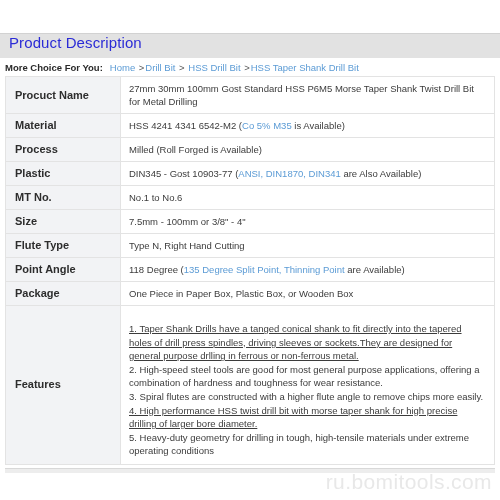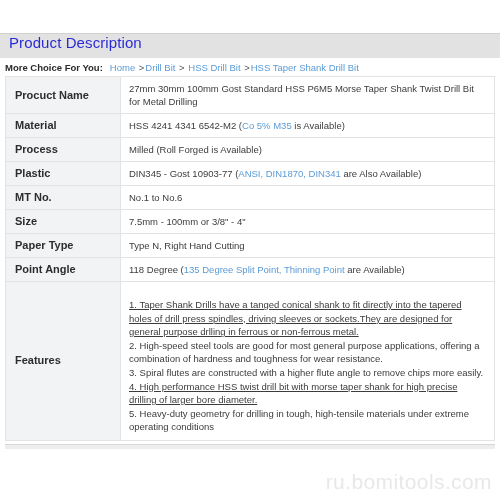--- a/index.html
+++ b/index.html
@@ -158,26 +158,30 @@
         </tr>
         <tr>
           <td class="k">MT No.</td>
           <td class="v"><span>No.1 to No.6</span></td>
         </tr>
         <tr>
           <td class="k">Size</td>
           <td class="v"><span>7.5mm - 100mm or 3/8" - 4"</span></td>
         </tr>
         <tr>
-          <td class="k">Paper Type</td>
+          <td class="k">Flute Type</td>
           <td class="v"><span>Type N, Right Hand Cutting</span></td>
         </tr>
         <tr>
           <td class="k">Point Angle</td>
           <td class="v"><span>118 Degree (</span><span class="opt">135 Degree Split Point, Thinning Point</span><span> are Available)</span></td>
+        </tr>
+        <tr>
+          <td class="k">Package</td>
+          <td class="v"><span>One Piece in Paper Box, Plastic Box, or Wooden Box</span></td>
         </tr>
         <tr>
           <td class="k">Features</td>
           <td class="v v-top">
             <div class="feat-list">
               <div class="feat"><span class="u">1. Taper Shank Drills have a tanged conical shank to fit directly into the tapered holes of drill press spindles, driving sleeves or sockets.They are designed for general purpose drlling in ferrous or non-ferrous metal.</span></div>
               <div class="feat"><span>2. High-speed steel tools are good for most general purpose applications, offering a combination of hardness and toughness for wear resistance.</span></div>
               <div class="feat"><span>3. Spiral flutes are constructed with a higher flute angle to remove chips more easily.</span></div>
               <div class="feat"><span class="u">4. High performance HSS twist drill bit with morse taper shank for high precise drilling of larger bore diameter.</span></div>
               <div class="feat"><span>5. Heavy-duty geometry for drilling in tough, high-tensile materials under extreme operating conditions</span></div>

